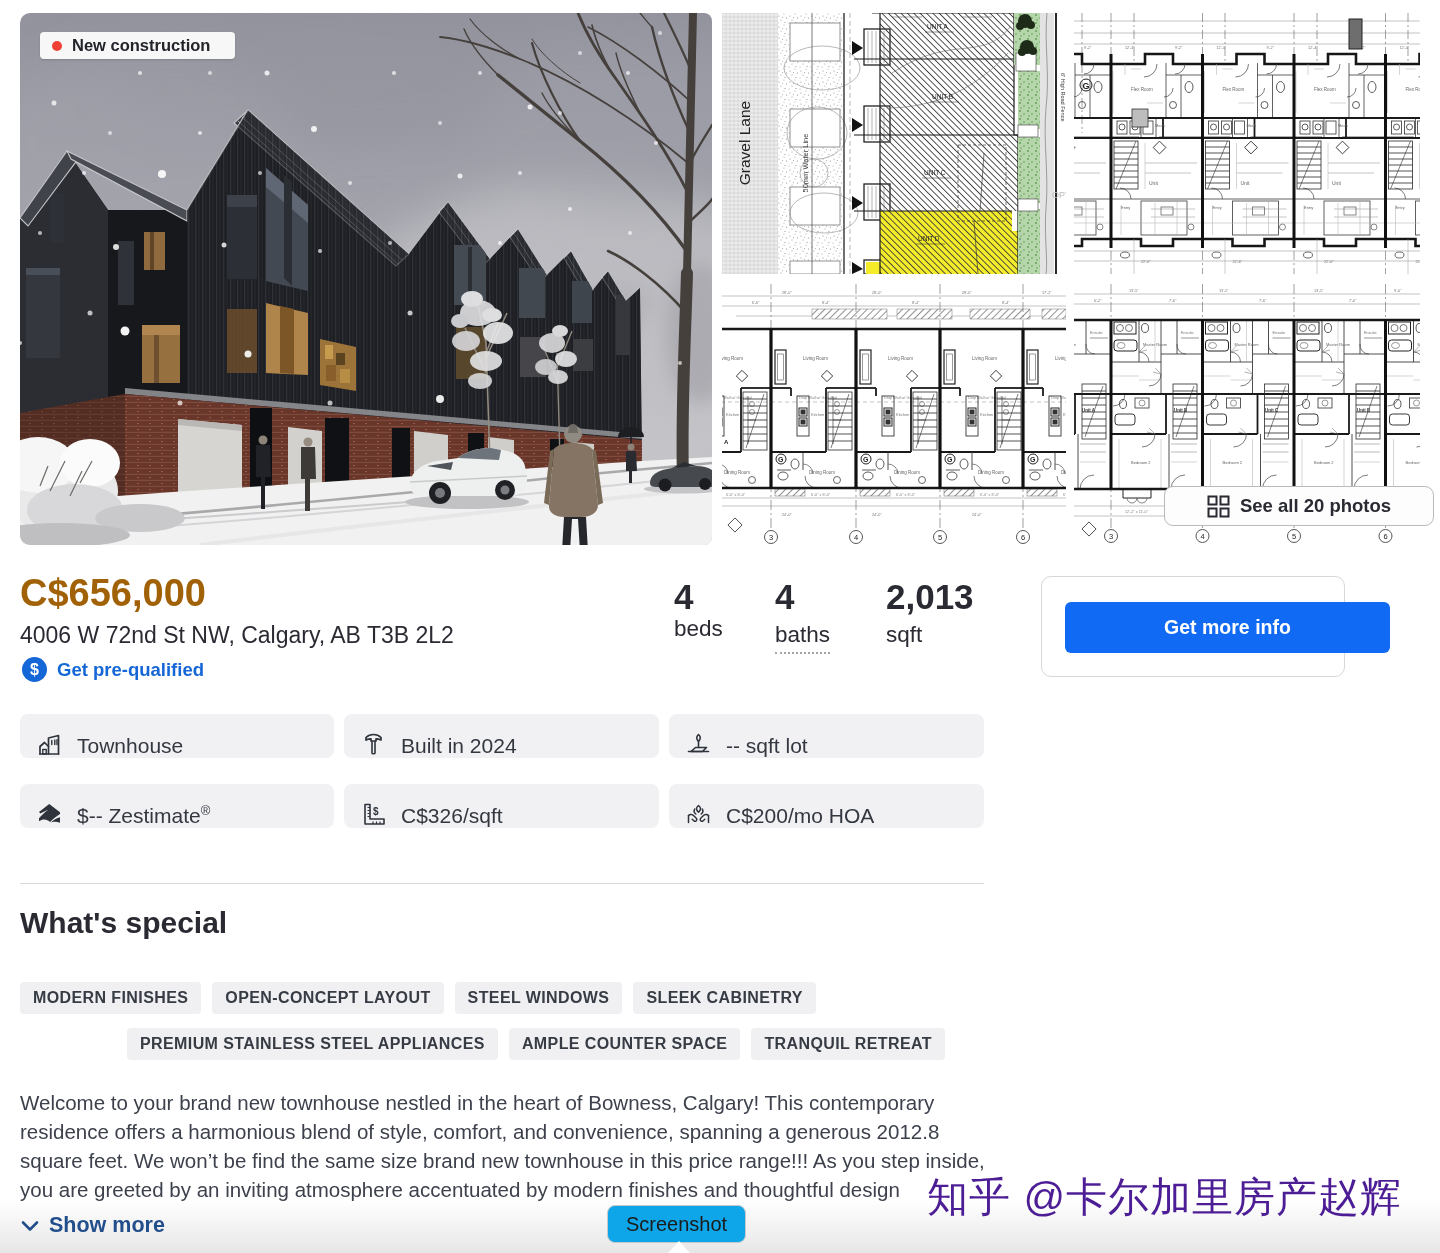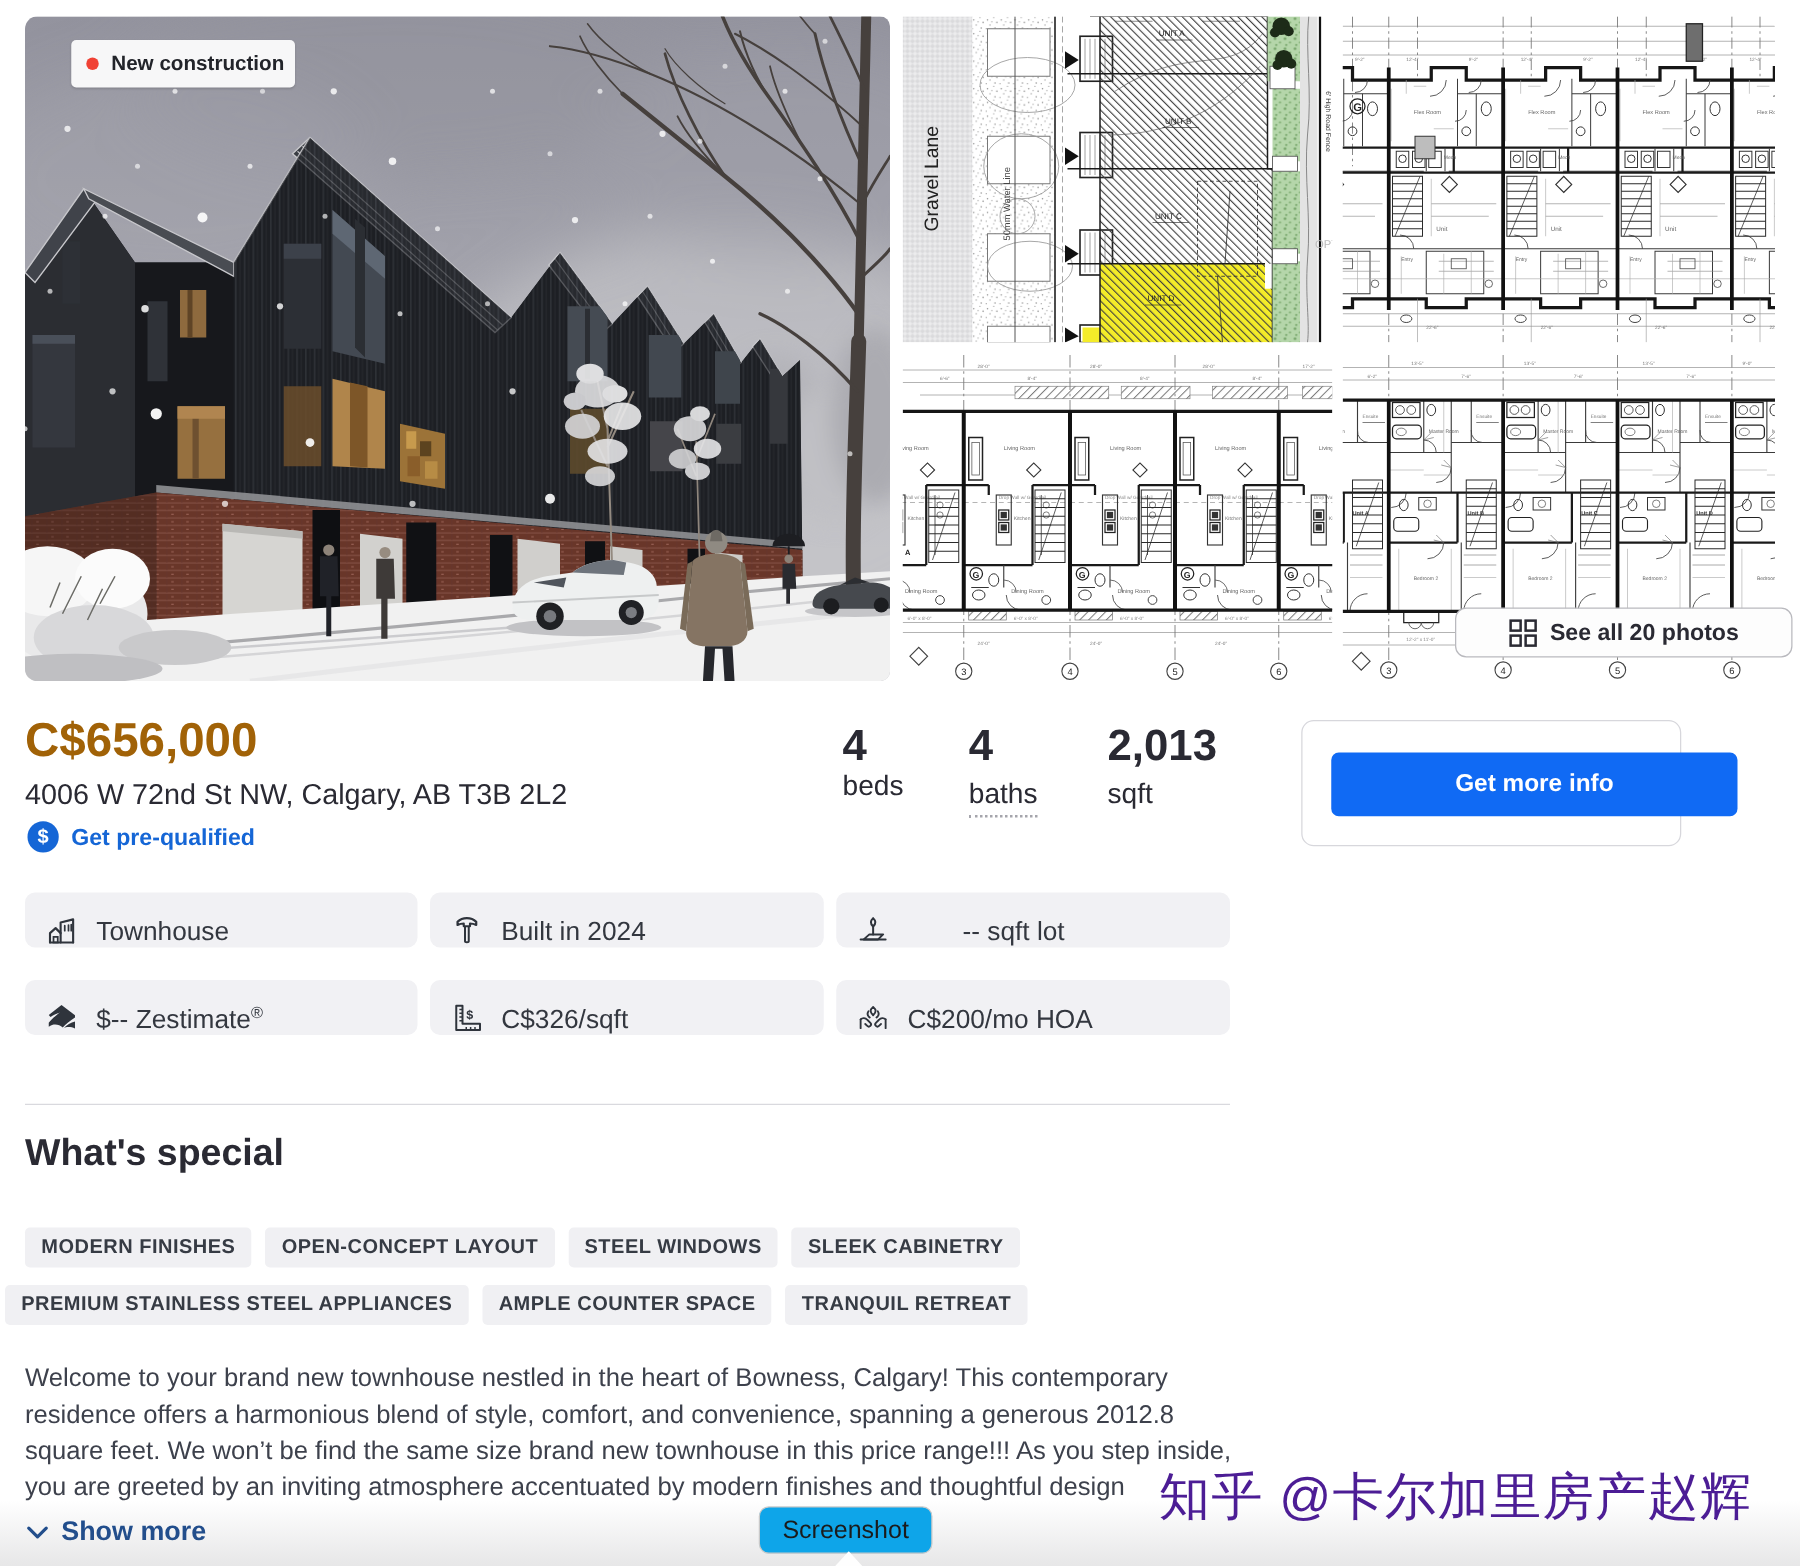--- a/index.html
+++ b/index.html
@@ -856,21 +856,21 @@
           <text x="128.5" y="255">4</text>
           <text x="220" y="255">5</text>
           <text x="311.5" y="255">6</text>
       </g>
 
       <rect x="10" y="240" width="10" height="10" transform="rotate(45 15 245)" fill="none" stroke="#444" stroke-width="0.9"></rect>
     </svg>
   </div>
 </div>
 
-<div class="abs" style="left:40px; top:32px; height:38px; background:#f7f7f8; border-radius:4px; display:flex; align-items:center; padding:0 9px 0 12px; box-shadow:0 1px 2px rgba(0,0,0,0.15);margin-left:17px;">
+<div class="abs" style="left:40px; top:32px; height:27px; background:#f7f7f8; border-radius:4px; display:flex; align-items:center; padding:0 25px 0 12px; box-shadow:0 1px 2px rgba(0,0,0,0.15);">
 
   <span style="width:10px;height:10px;border-radius:50%;background:#f04134;display:inline-block;"></span>
   <span style="font-size:16.5px;font-weight:bold;color:#22242a;margin-left:10px;">New construction</span>
 </div>
 
 <div class="abs" style="left:1164px; top:486px; width:270px; height:40px; background:#fdfdfd; border:1px solid #b9b9be; border-radius:9px; display:flex; align-items:center; justify-content:center; box-sizing:border-box;">
 
   <svg width="23" height="23" viewBox="0 0 23 23" style="margin-right:10px;">
     <g fill="none" stroke="#2a2a33" stroke-width="2">
       <rect x="1.5" y="1.5" width="8" height="8"></rect>
@@ -919,21 +919,21 @@
   </div>
 <div class="chip" style="left:344px; top:714px; width:315px;">
     <svg id="ic-hammer" width="27" height="27" viewBox="0 0 27 27">
   <g fill="none" stroke="#2f343c" stroke-width="1.7" stroke-linejoin="round" stroke-linecap="round">
     <path d="M6,6.5 C8,4.5 11,3.5 13.5,3.5 C16,3.5 19,4.5 21,6.5 L21,9 C19,8 17.5,7.8 16,7.8 L16,10 L11,10 L11,7.8 C9.5,7.8 8,8 6,9 Z"></path>
     <path d="M12,10.5 L12,22 C12,23 15,23 15,22 L15,10.5" stroke-width="1.6"></path>
   </g>
 </svg>
     <span class="txt">Built in 2024</span>
   </div>
-<div class="chip" style="left:669px; top:714px; width:315px;gap:44px;">
+<div class="chip" style="left:669px; top:714px; width:315px;">
     <svg id="ic-lot" width="27" height="27" viewBox="0 0 27 27">
   <g fill="none" stroke="#2f343c" stroke-width="1.6" stroke-linejoin="round" stroke-linecap="round">
     <path d="M13.5,3.5 C15.5,5.5 16.2,7.5 13.5,10.2 C10.8,7.5 11.5,5.5 13.5,3.5 Z"></path>
     <path d="M13.5,10.2 L13.5,16.5"></path>
     <path d="M6,20.5 L10.5,16.5 L21.5,16.5 L17.5,20.5 Z"></path>
     <path d="M3.5,20.5 L23.5,20.5"></path>
   </g>
 </svg>
     <span class="txt">-- sqft lot</span>
   </div>
@@ -967,21 +967,21 @@
   </div>
 
 <div class="abs" style="left:20px; top:883px; width:964px; height:1px; background:#d9d9de;"></div>
 
 <div class="abs" style="left:20px; top:906px; font-size:30px; font-weight:bold; color:#2a2a33;">What's special</div>
 
 <div class="abs" style="left:20px; top:982px; width:1000px;">
   <span class="tag">MODERN FINISHES</span><span style="display:inline-block;width:11px;"></span><span class="tag">OPEN-CONCEPT LAYOUT</span><span style="display:inline-block;width:11px;"></span><span class="tag">STEEL WINDOWS</span><span style="display:inline-block;width:11px;"></span><span class="tag">SLEEK CABINETRY</span>
 </div>
 
-<div class="abs" style="left:4px; top:1028px; width:1000px;">
+<div class="abs" style="left:36px; top:1028px; width:1000px;text-align:center;">
   <span class="tag">PREMIUM STAINLESS STEEL APPLIANCES</span><span style="display:inline-block;width:11px;"></span><span class="tag">AMPLE COUNTER SPACE</span><span style="display:inline-block;width:11px;"></span><span class="tag">TRANQUIL RETREAT</span>
 </div>
 
 <div class="abs" style="left:20px; top:1088px; width:1100px; font-size:20.5px; line-height:29px; color:#3d414c; white-space:nowrap;">Welcome to your brand new townhouse nestled in the heart of Bowness, Calgary! This contemporary<br>residence offers a harmonious blend of style, comfort, and convenience, spanning a generous 2012.8<br>square feet. We won’t be find the same size brand new townhouse in this price range!!! As you step inside,<br>you are greeted by an inviting atmosphere accentuated by modern finishes and thoughtful design</div>
 
 <div class="abs" style="left:20px; top:1213px; display:flex; align-items:center;">
   <svg width="20" height="20" viewBox="0 0 20 20">
       <path d="M3 6.5 L10 13.5 L17 6.5" fill="none" stroke="#1a4a8d" stroke-width="2.6" stroke-linecap="round" stroke-linejoin="round"></path>
     </svg>
   <span style="margin-left:9px; font-size:21.5px; font-weight:bold; color:#1a4a8d;">Show more</span>

